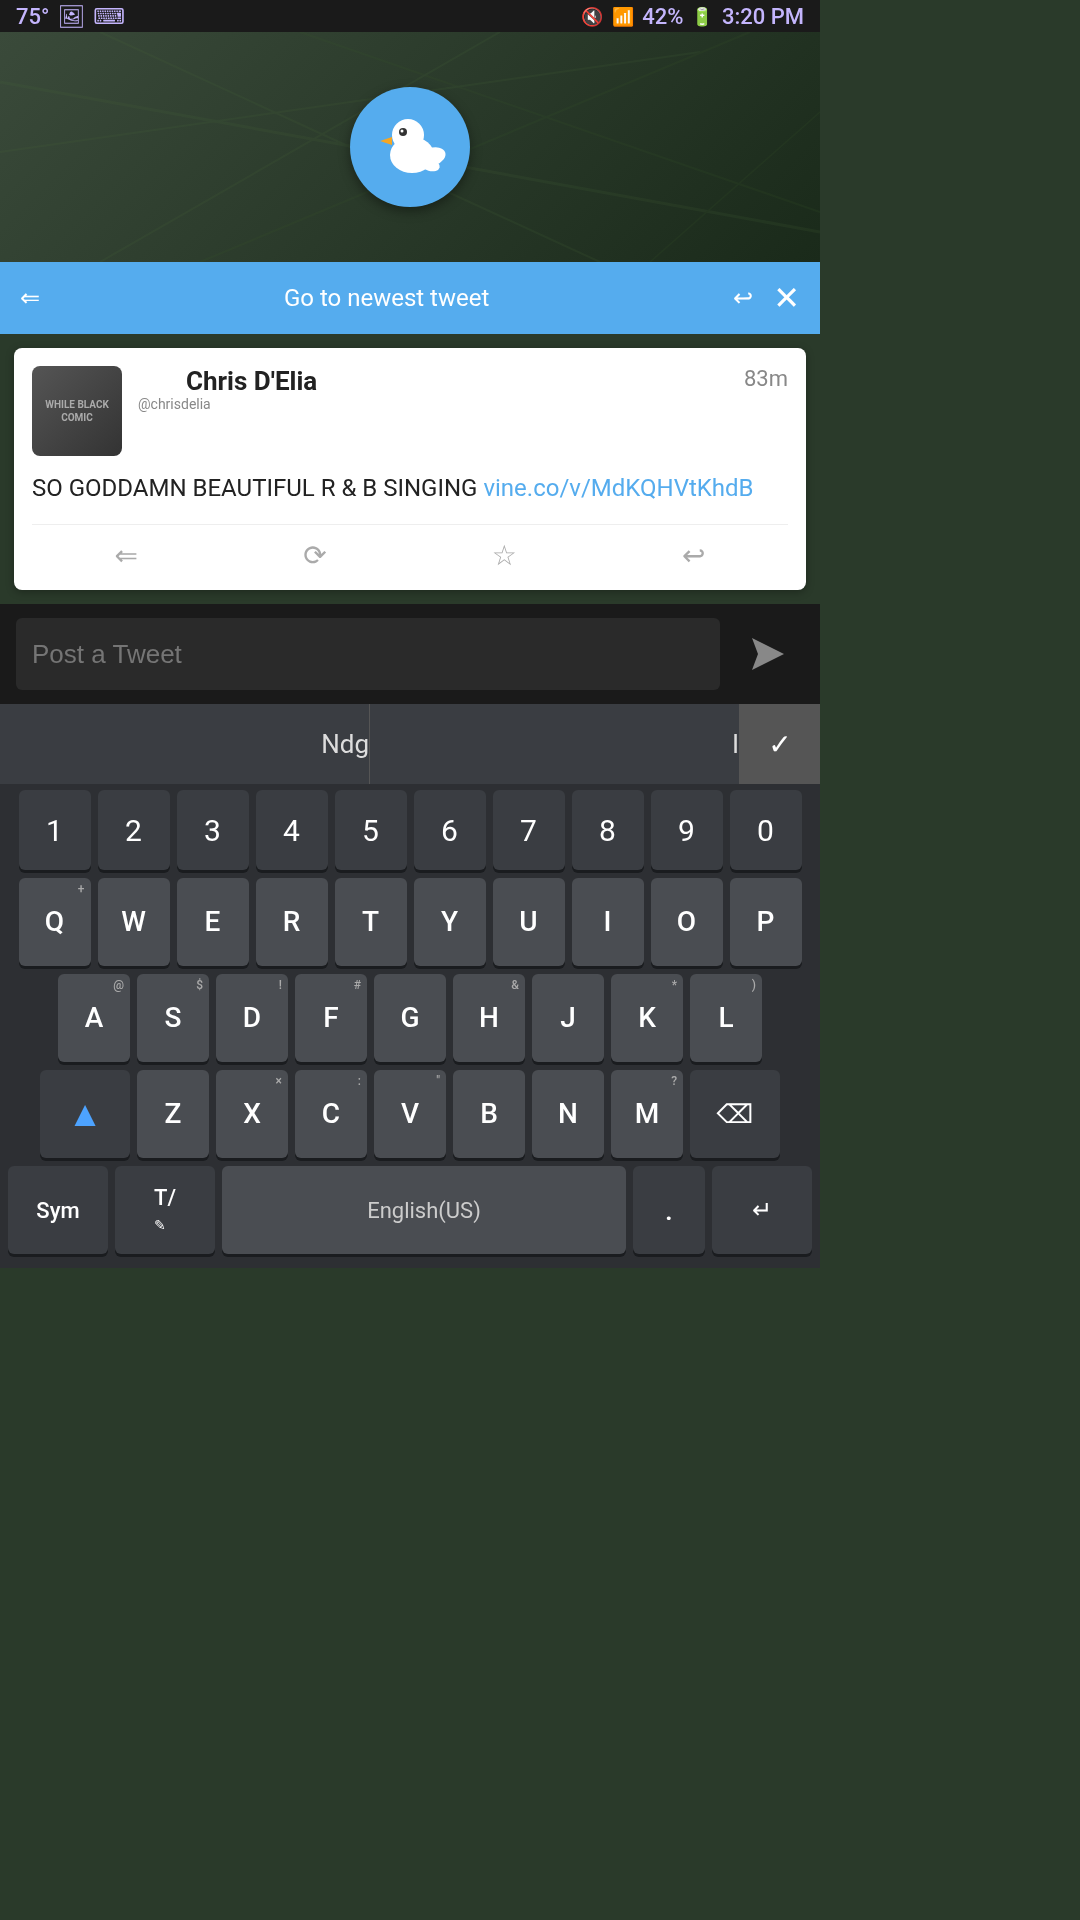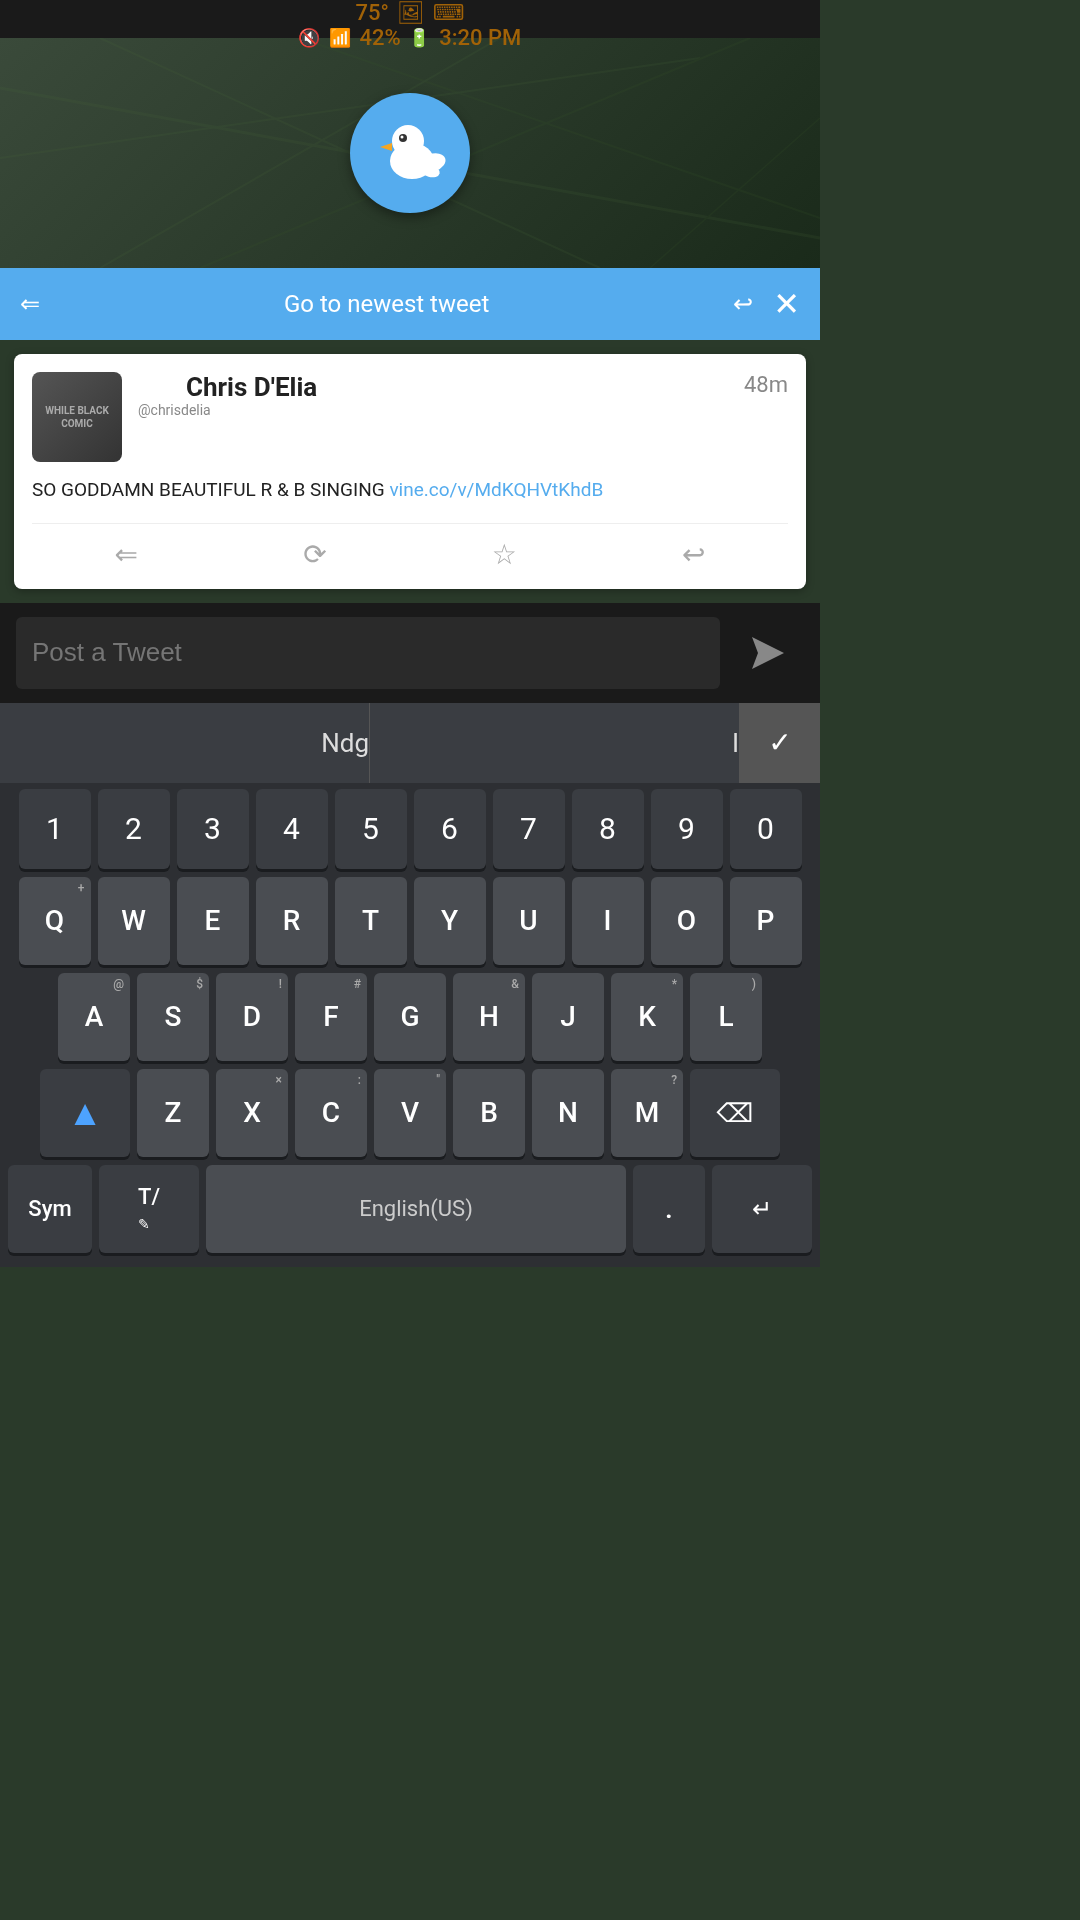--- a/index.html
+++ b/index.html
@@ -8,32 +8,31 @@
       height: 1920px;
       overflow: hidden;
       font-family: 'Roboto', Arial, sans-serif;
       background: #2a3a2a;
       position: relative;
     }
 
     
     .status-bar {
       width: 100%;
-      height: 38px;
+      height: 32px;
       background: #1a1a1a;
       display: flex;
       align-items: center;
       justify-content: space-between;
       padding: 0 16px;
-      color: #a16207;
+      color: #c4b5fd;
       font-size: 22px;
       font-weight: 500;
       position: relative;
       z-index: 100;
-      flex-direction: column;
     }
     .status-left { display: flex; align-items: center; gap: 8px; }
     .status-right { display: flex; align-items: center; gap: 8px; }
 
     
     .app-header {
       width: 100%;
       height: 230px;
       background: linear-gradient(135deg, #3a4a3a 0%, #2a3a2a 50%, #1a2a1a 100%);
       position: relative;
@@ -124,21 +123,21 @@
       font-size: 26px;
       font-weight: bold;
       color: #222;
       display: flex;
       justify-content: space-between;
       margin-left: 48px;
     }
     .tweet-time { color: #888; font-size: 22px; font-weight: 400; }
     .tweet-handle { color: #888; font-size: 14px; }
     .tweet-body {
-      font-size: 19px;
+      font-size: 24px;
       color: #222;
       line-height: 1.5;
       margin-bottom: 18px;
     }
     .tweet-link { color: #55acee; text-decoration: none; }
     .tweet-actions {
       display: flex;
       justify-content: space-around;
       border-top: 1px solid #eee;
       padding-top: 14px;
@@ -274,21 +273,21 @@
       display: flex;
       align-items: center;
       justify-content: center;
       cursor: pointer;
       font-size: 22px;
       box-shadow: 0 3px 0 #1a1c1f;
       height: 88px;
     }
     .shift-key { width: 90px; }
     .backspace-key { width: 90px; }
-    .sym-key { width: 84px; height: 88px; font-size: 22px; }
+    .sym-key { width: 100px; height: 88px; font-size: 22px; }
     .format-key { width: 100px; height: 88px; }
     .space-key {
       flex: 1;
       height: 88px;
       background: #4a4d52;
       border-radius: 6px;
       display: flex;
       align-items: center;
       justify-content: center;
       color: #ccc;
@@ -364,21 +363,21 @@
     <div class="avatar">
       <div class="avatar-placeholder">
         <span style="font-size:10px;">WHILE
 BLACK
 COMIC</span>
       </div>
     </div>
     <div class="tweet-meta">
       <div class="tweet-name">
         <span>Chris D'Elia</span>
-        <span class="tweet-time">48m</span>
+        <span class="tweet-time">83m</span>
       </div>
       <div class="tweet-handle">@chrisdelia</div>
     </div>
   </div>
   <div class="tweet-body">
     <span>SO GODDAMN BEAUTIFUL R &amp; B SINGING </span><a class="tweet-link" href="#">vine.co/v/MdKQHVtKhdB</a>
   </div>
   <div class="tweet-actions">
     <span class="tweet-action-btn">⇐</span>
     <span class="tweet-action-btn">⟳</span>

